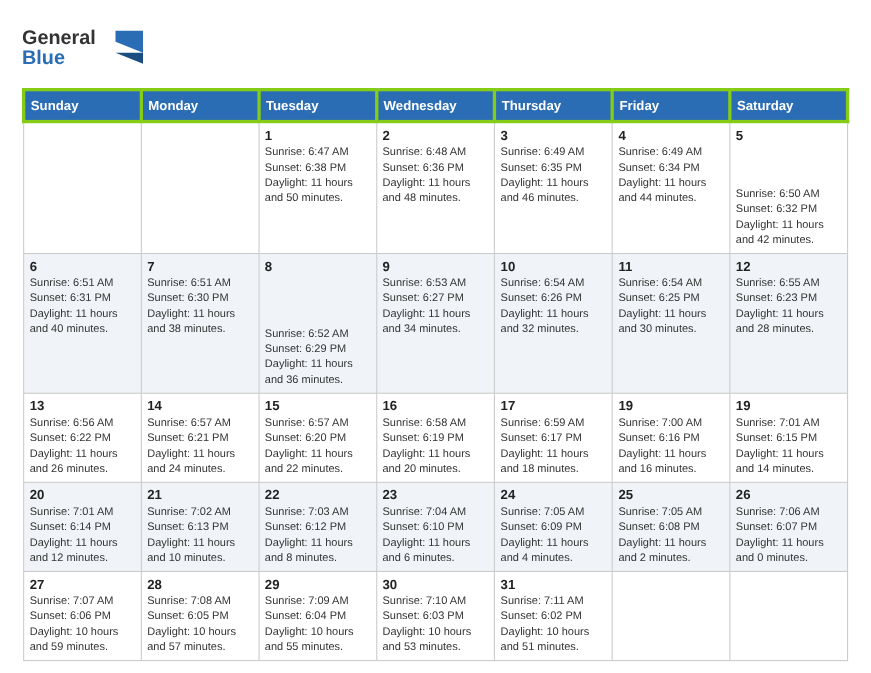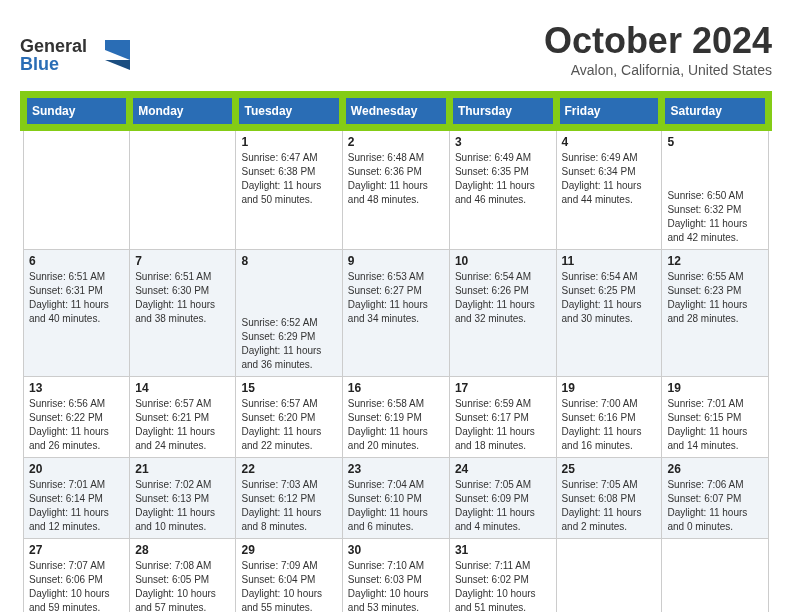--- a/index.html
+++ b/index.html
@@ -12,21 +12,20 @@
     }
     .header {
       display: flex;
       justify-content: space-between;
       align-items: flex-start;
       margin-bottom: 10px;
     }
     .logo {
       display: flex;
       align-items: flex-end;
-      margin-top: 12px;
     }
     .title-block {
       text-align: right;
     }
     .month-title {
       font-size: 36px;
       font-weight: bold;
       color: #333;
     }
     .location {
@@ -38,21 +37,21 @@
       border-collapse: collapse;
       font-size: 11px;
     }
     thead th {
       background-color: #2a6db5;
       color: #fff;
       padding: 6px 5px;
       text-align: left;
       font-size: 12px;
       font-weight: bold;
-      border: 7px solid #84cc16;
+      border: 3px solid #84cc16;
     }
     tbody td {
       border: 1px solid #ccc;
       vertical-align: top;
       padding: 4px 5px;
       height: 80px;
       width: 108px;
     }
     tbody tr:nth-child(even) td {
       background-color: #f0f4f8;
@@ -82,24 +81,20 @@
   <div class="logo">
     <div>
       <svg width="110" height="45" viewBox="0 0 110 45">
         <text x="0" y="20" font-family="Arial" font-size="18" font-weight="bold" fill="#333">General</text>
         <text x="0" y="38" font-family="Arial" font-size="18" font-weight="bold" fill="#2a6db5">Blue</text>
         <polygon points="85,8 110,8 110,28 85,18" fill="#2a6db5"></polygon>
         <polygon points="85,28 110,28 110,38" fill="#1a4d80"></polygon>
       </svg>
     </div>
   </div>
-  <div class="title-block">
-    <div class="month-title">October 2024</div>
-    <div class="location">Avalon, California, United States</div>
-  </div>
 </div>
 
 <table>
   <thead>
     <tr>
     <th>Sunday</th>
         <th>Monday</th>
         <th>Tuesday</th>
         <th>Wednesday</th>
         <th>Thursday</th>

